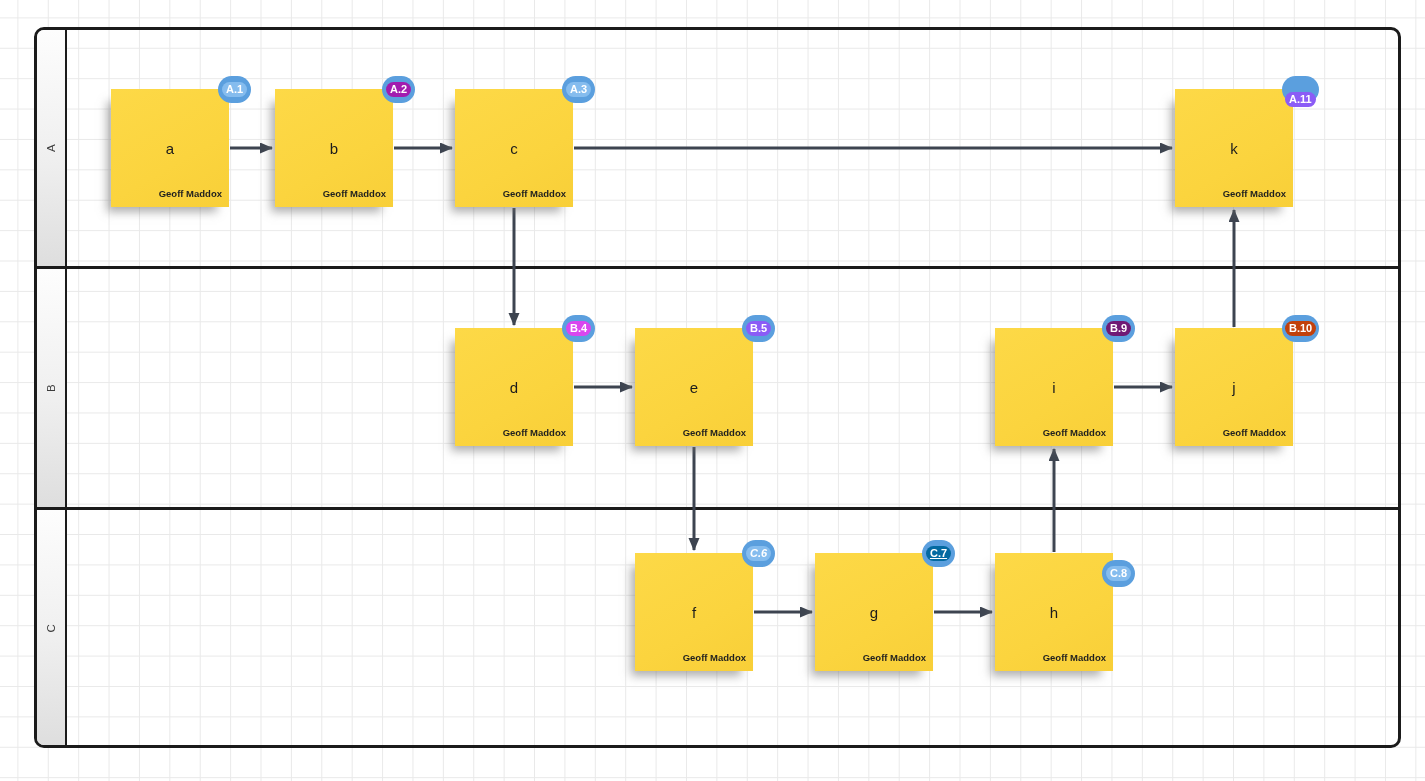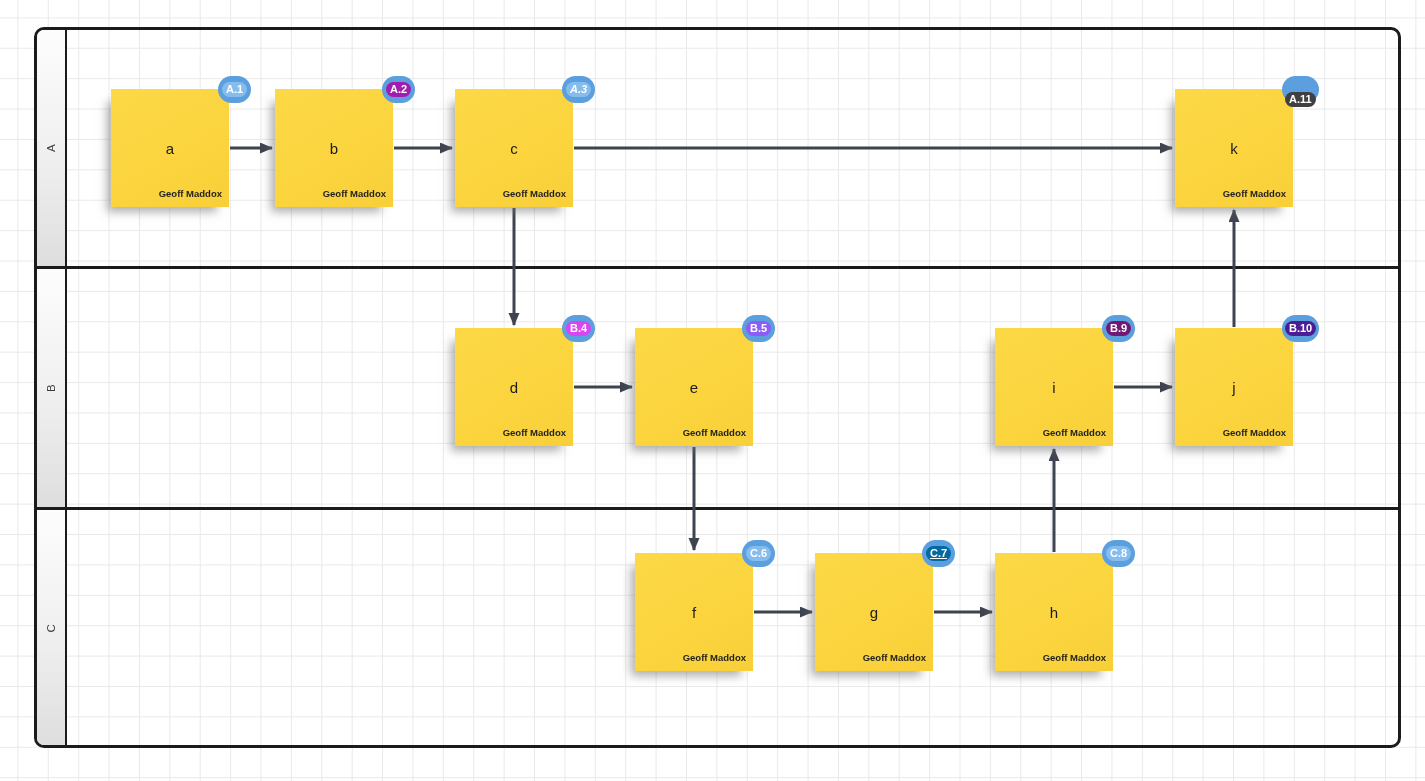--- a/index.html
+++ b/index.html
@@ -163,29 +163,29 @@
       <div class="note" style="left: 275px; top: 89px;">
         <div class="note-text">b</div>
         <div class="note-author">Geoff Maddox</div>
         <span class="badge" style="background: rgb(91, 159, 222); color: rgb(255, 255, 255);">
           <span class="badge-inner" style="background: #a21caf;">A.2</span>
         </span>
       </div>
       <div class="note" style="left: 455px; top: 89px;">
         <div class="note-text">c</div>
         <div class="note-author">Geoff Maddox</div>
-        <span class="badge" style="background: rgb(91, 159, 222); color: rgb(255, 255, 255); font-style: italic;">
+        <span class="badge" style="background: rgb(91, 159, 222); color: rgb(255, 255, 255);">
           <span class="badge-inner" style="background: rgb(133, 188, 238);">A.3</span>
         </span>
       </div>
       <div class="note" style="left: 1175px; top: 89px;">
         <div class="note-text">k</div>
         <div class="note-author">Geoff Maddox</div>
         <span class="badge" style="background: rgb(91, 159, 222); color: rgb(255, 255, 255);">
-          <span class="badge-inner" style="background: #404040; margin-top: 20px;">A.11</span>
+          <span class="badge-inner" style="background: #8b5cf6; margin-top: 20px;">A.11</span>
         </span>
       </div>
       <div class="note" style="left: 455px; top: 328px;">
         <div class="note-text">d</div>
         <div class="note-author">Geoff Maddox</div>
         <span class="badge" style="background: rgb(91, 159, 222); color: rgb(255, 255, 255);">
           <span class="badge-inner" style="background: #d946ef;">B.4</span>
         </span>
       </div>
       <div class="note" style="left: 635px; top: 328px;">
@@ -199,38 +199,38 @@
         <div class="note-text">i</div>
         <div class="note-author">Geoff Maddox</div>
         <span class="badge" style="background: rgb(91, 159, 222); color: rgb(255, 255, 255);">
           <span class="badge-inner" style="background: #701a75;">B.9</span>
         </span>
       </div>
       <div class="note" style="left: 1175px; top: 328px;">
         <div class="note-text">j</div>
         <div class="note-author">Geoff Maddox</div>
         <span class="badge" style="background: rgb(91, 159, 222); color: rgb(255, 255, 255);">
-          <span class="badge-inner" style="background: #4c1d95;">B.10</span>
+          <span class="badge-inner" style="background: #c2410c;">B.10</span>
         </span>
       </div>
       <div class="note" style="left: 635px; top: 553px;">
         <div class="note-text">f</div>
         <div class="note-author">Geoff Maddox</div>
-        <span class="badge" style="background: rgb(91, 159, 222); color: rgb(255, 255, 255);">
+        <span class="badge" style="background: rgb(91, 159, 222); color: rgb(255, 255, 255); font-style: italic;">
           <span class="badge-inner" style="background: rgb(133, 188, 238);">C.6</span>
         </span>
       </div>
       <div class="note" style="left: 815px; top: 553px;">
         <div class="note-text">g</div>
         <div class="note-author">Geoff Maddox</div>
         <span class="badge" style="background: rgb(91, 159, 222); color: rgb(255, 255, 255);">
           <span class="badge-inner" style="background: #0369a1; text-decoration: underline;">C.7</span>
         </span>
       </div>
       <div class="note" style="left: 995px; top: 553px;">
         <div class="note-text">h</div>
         <div class="note-author">Geoff Maddox</div>
-        <span class="badge" style="background: rgb(91, 159, 222); color: rgb(255, 255, 255);">
+        <span class="badge" style="background: rgb(91, 159, 222); color: rgb(255, 255, 255); margin-top: 20px;">
           <span class="badge-inner" style="background: rgb(133, 188, 238);">C.8</span>
         </span>
       </div>
     </div>
 </div>
 
 </body></html>

